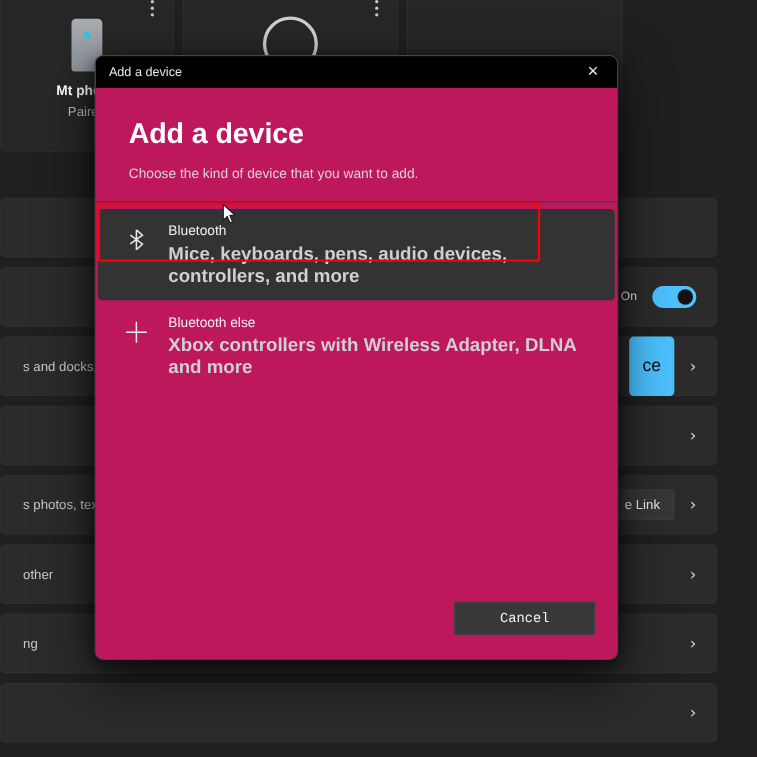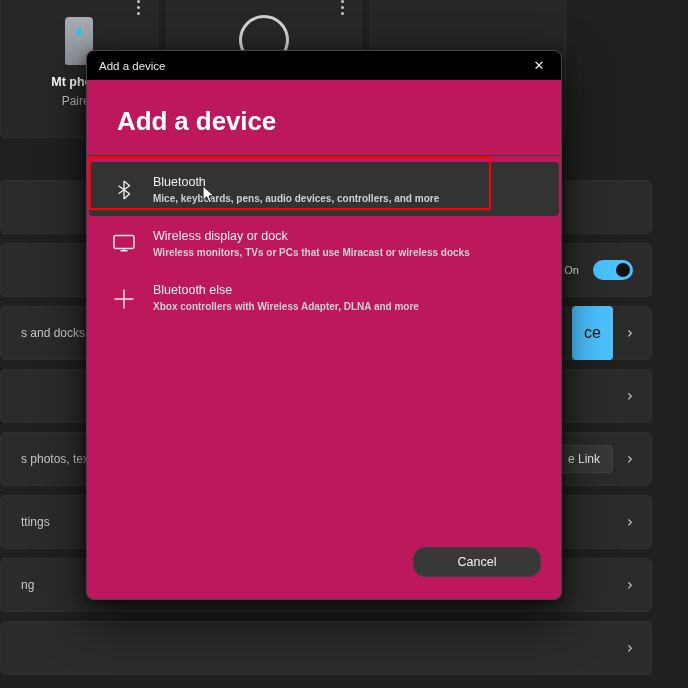--- a/index.html
+++ b/index.html
@@ -293,21 +293,21 @@
     padding-top: 6px;
     color: #e9e9e9;
   }
   .opt-text { padding-top: 1px; }
   .opt-title {
     font-size: 12.5px;
     color: #f0f0f0;
     margin-bottom: 4px;
   }
   .opt-desc {
-    font-size: 10px;
+    font-size: 17px;
     color: #d0d0d0;
     font-weight: bold;
   }
 
   .highlight-box {
     position: absolute;
     left: 0px;
     top: -6px;
     width: 402px;
     height: 54px;
@@ -319,26 +319,26 @@
 
   .dlg-footer {
     flex: 0 0 auto;
     padding: 0 20px 22px 20px;
     display: flex;
     justify-content: flex-end;
   }
   .cancel-btn {
     background: #383838;
     border: 1px solid #434343;
-    border-radius: 12px;
+    border-radius: 0;
     color: #f0f0f0;
     font-size: 12.5px;
     width: 128px;
     height: 30px;
-    font-family: Liberation Sans, sans-serif;
+    font-family: Liberation Mono, monospace;
   }
 
   
   .cursor {
     position: absolute;
     left: 202px;
     top: 185px;
     width: 14px;
     height: 20px;
     pointer-events: none;
@@ -407,21 +407,21 @@
 
       <div class="srow">
         <span class="srow-text">s photos, texts, and</span>
         <span class="srow-right">
           <button class="ghost-btn">e Link</button>
           <span class="chev">›</span>
         </span>
       </div>
 
       <div class="srow">
-        <span class="srow-text">ttings</span>
+        <span class="srow-text">other</span>
         <span class="srow-right">
           <span class="chev">›</span>
         </span>
       </div>
 
       <div class="srow">
         <span class="srow-text">ng</span>
         <span class="srow-right">
           <span class="chev">›</span>
         </span>
@@ -439,52 +439,40 @@
 
   <div class="dialog">
 
     <div class="titlebar">
       <span class="titlebar-text">Add a device</span>
       <span class="titlebar-close">✕</span>
     </div>
 
     <div class="dlg-head">
       <h1 class="dlg-title">Add a device</h1>
+      <p class="dlg-sub">Choose the kind of device that you want to add.</p>
     </div>
 
     <div class="dlg-divider"></div>
 
     <div class="dlg-list">
 
       <div class="opt selected">
         <span class="opt-icon">
           <svg width="14" height="20" viewBox="0 0 14 20" fill="none" stroke="#e9e9e9" stroke-width="1.4">
             <path d="M7 1 L7 19 M7 1 L12.5 5.8 L1.5 13.8 M7 19 L12.5 13.8 L1.5 5.8"></path>
           </svg>
         </span>
         <span class="opt-text">
           <div class="opt-title">Bluetooth</div>
           <div class="opt-desc">Mice, keyboards, pens, audio devices, controllers, and more</div>
         </span>
         <span class="highlight-box"></span>
       </div>
 
-      <div class="opt">
-        <span class="opt-icon">
-          <svg width="22" height="18" viewBox="0 0 22 18" fill="none" stroke="#e9e9e9" stroke-width="1.4">
-            <rect x="1" y="1.5" width="20" height="13" rx="1.4"></rect>
-            <path d="M7.5 16.8 L14.5 16.8"></path>
-            <path d="M11 14.5 L11 16.8"></path>
-          </svg>
-        </span>
-        <span class="opt-text">
-          <div class="opt-title">Wireless display or dock</div>
-          <div class="opt-desc">Wireless monitors, TVs or PCs that use Miracast or wireless docks</div>
-        </span>
-      </div>
 
       <div class="opt">
         <span class="opt-icon">
           <svg width="22" height="22" viewBox="0 0 22 22" fill="none" stroke="#e9e9e9" stroke-width="1.4">
             <path d="M11 1.5 L11 20.5 M1.5 11 L20.5 11"></path>
           </svg>
         </span>
         <span class="opt-text">
           <div class="opt-title">Bluetooth else</div>
           <div class="opt-desc">Xbox controllers with Wireless Adapter, DLNA and more</div>

